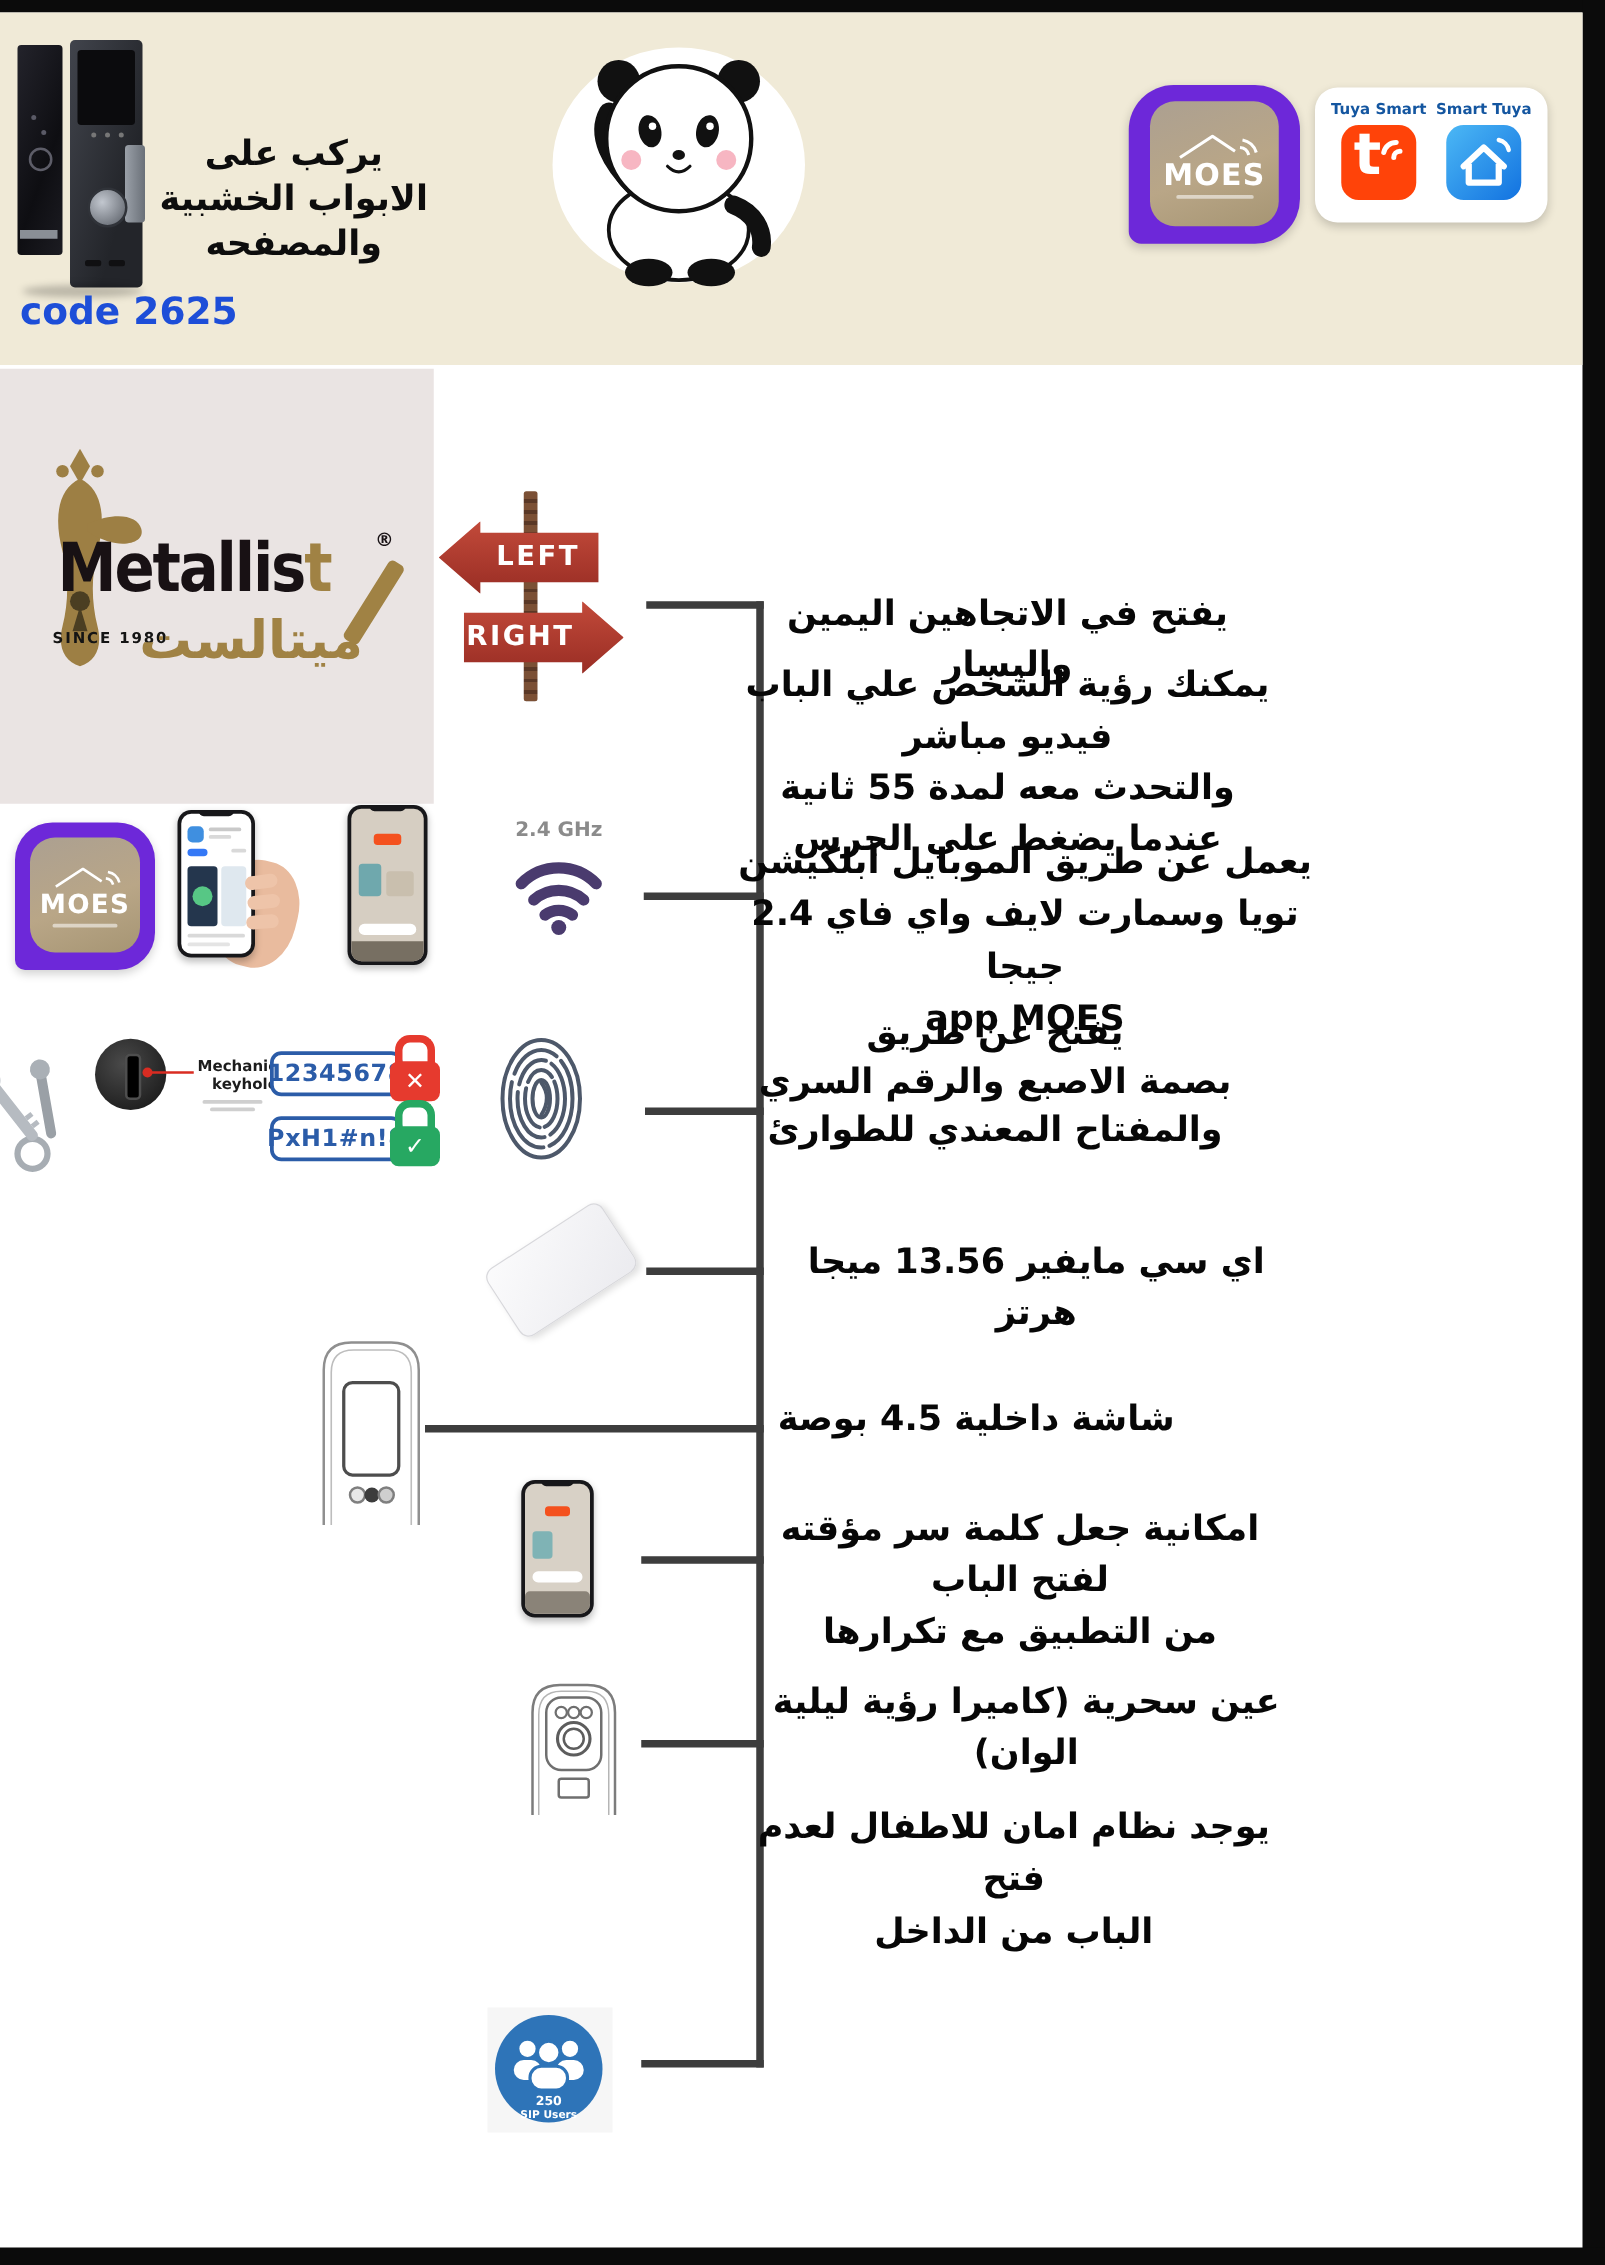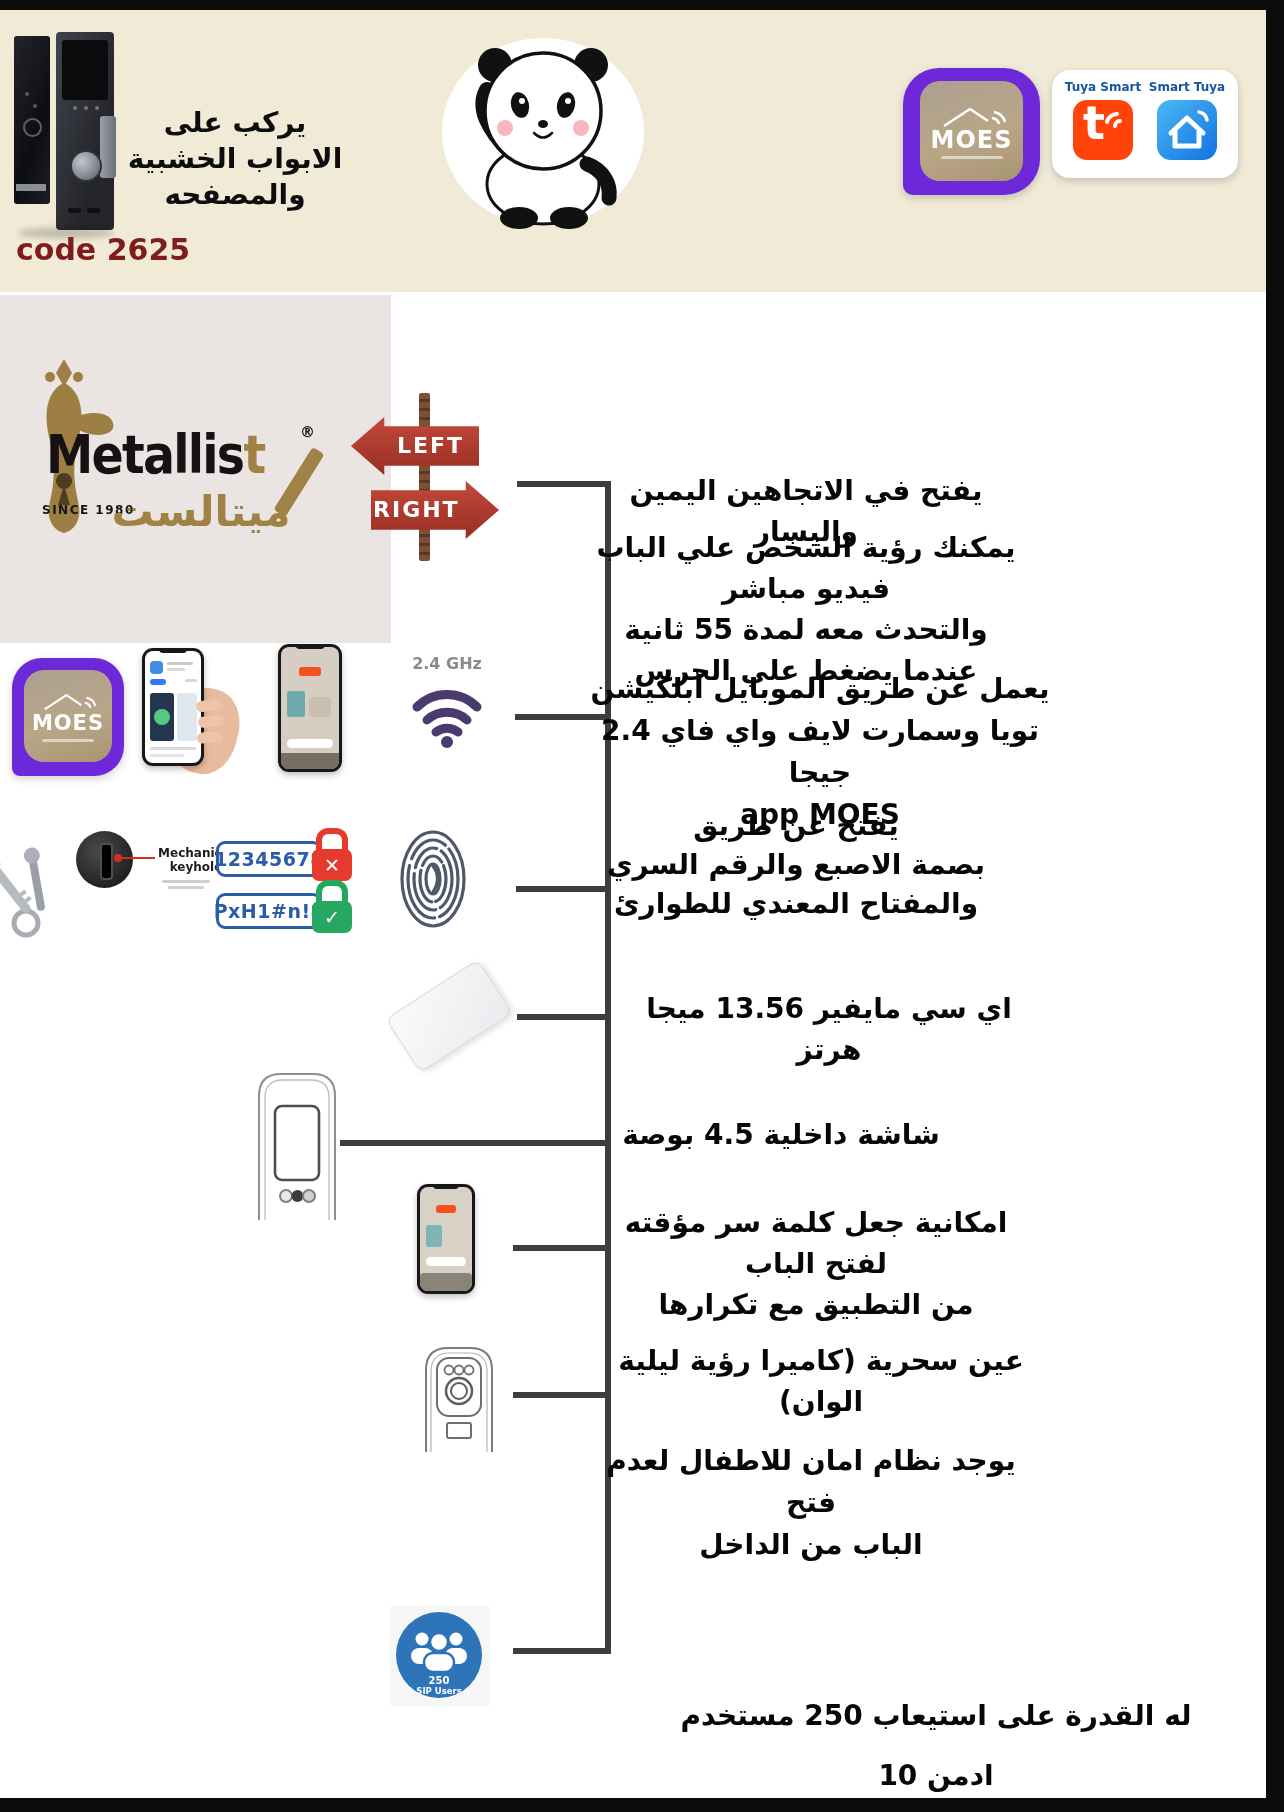--- a/index.html
+++ b/index.html
@@ -9,21 +9,21 @@
 
   
   #bar-top{left:0;top:0;width:1284px;height:10px;background:#0b0b0b;}
   #bar-right{left:1266px;top:0;width:18px;height:1812px;background:#0b0b0b;}
   #bar-bottom{left:0;top:1798px;width:1284px;height:14px;background:#0b0b0b;}
 
   
   #header{left:0;top:10px;width:1266px;height:282px;background:#f0ead7;}
   #install-note{left:85px;top:95px;width:300px;text-align:center;direction:rtl;
     font-weight:700;font-size:28px;line-height:36px;color:#0d0d0d;}
-  #code-label{left:16px;top:222px;font-weight:700;font-size:30px;color:#7f1d1d;letter-spacing:0;}
+  #code-label{left:16px;top:222px;font-weight:700;font-size:30px;color:#1d4ed8;letter-spacing:0;}
 
   
   #lock-photo{left:12px;top:18px;width:104px;height:208px;}
   #lockL{position:absolute;left:2px;top:8px;width:36px;height:168px;border-radius:3px;
     background:linear-gradient(110deg,#23232b 0%,#0e0e12 60%,#1c1c22 100%);}
   #lockL .dot{position:absolute;width:4px;height:4px;border-radius:50%;background:#5a5a66;}
   #lockL .ring{position:absolute;left:9px;top:82px;width:15px;height:15px;border:2px solid #5d5d68;border-radius:50%;}
   #lockL .strip{position:absolute;left:2px;top:148px;width:30px;height:7px;background:#8a8f96;}
   #lockR{position:absolute;left:44px;top:4px;width:58px;height:198px;border-radius:4px;
     background:linear-gradient(105deg,#41444c 0%,#23252a 70%);}
@@ -53,21 +53,21 @@
   #app-card{left:1052px;top:60px;width:186px;height:108px;background:#ffffff;border-radius:18px;
     box-shadow:0 3px 8px rgba(0,0,0,0.18);}
   .app-col{position:absolute;top:10px;width:78px;text-align:center;}
   .app-label{font-weight:700;font-size:12px;color:#1456a0;}
   .app-icon{margin:6px auto 0 auto;width:60px;height:60px;border-radius:14px;position:relative;overflow:hidden;}
   #tuya-icon{background:#ff4309;}
   #tuya-icon .tglyph{position:absolute;left:10px;top:-4px;color:#fff;font-weight:700;font-size:46px;}
   #smartlife-icon{background:linear-gradient(135deg,#4cb8f5,#1272e0);}
 
   
-  #brand-block{left:0;top:295px;width:347px;height:348px;background:#eae4e3;overflow:hidden;padding-left:44px;}
+  #brand-block{left:0;top:295px;width:347px;height:348px;background:#eae4e3;overflow:hidden;}
   #brand-latin{position:absolute;left:46px;top:128px;font-weight:700;font-size:54px;color:#181114;
     letter-spacing:-2px;transform:scaleX(0.88);transform-origin:left;white-space:nowrap;}
   #brand-latin .gold{color:#a08244;}
   #brand-reg{position:absolute;left:300px;top:128px;font-weight:700;font-size:15px;color:#181114;}
   #brand-since{position:absolute;left:42px;top:208px;font-weight:700;font-size:12px;color:#141414;letter-spacing:1.5px;}
   #brand-arabic{position:absolute;left:92px;top:192px;width:218px;text-align:center;direction:rtl;
     font-weight:700;font-size:42px;color:#a08244;}
   #brand-tail{position:absolute;left:292px;top:150px;width:14px;height:74px;background:#a08244;
     transform:rotate(32deg);border-radius:4px;}
 
@@ -455,18 +455,14 @@
     <div>امكانية جعل كلمة سر مؤقته لفتح الباب</div>
     <div>من التطبيق مع تكرارها</div>
   </div>
   <div class="ftxt" id="f8">
     <div>عين سحرية (كاميرا رؤية ليلية الوان)</div>
   </div>
   <div class="ftxt" id="f9">
     <div>يوجد نظام امان للاطفال لعدم فتح</div>
     <div>الباب من الداخل</div>
   </div>
-  <div class="ftxt" id="f10">
-    <div>له القدرة على استيعاب 250 مستخدم</div>
-    <div dir="ltr">10 ادمن</div>
-  </div>
 
 </div>
 
 </body></html>

